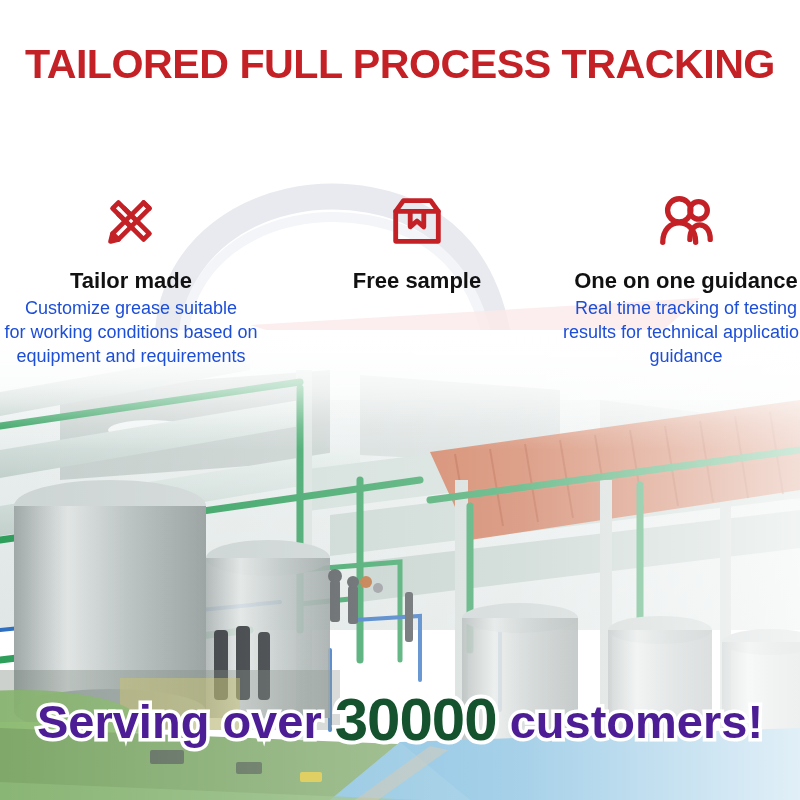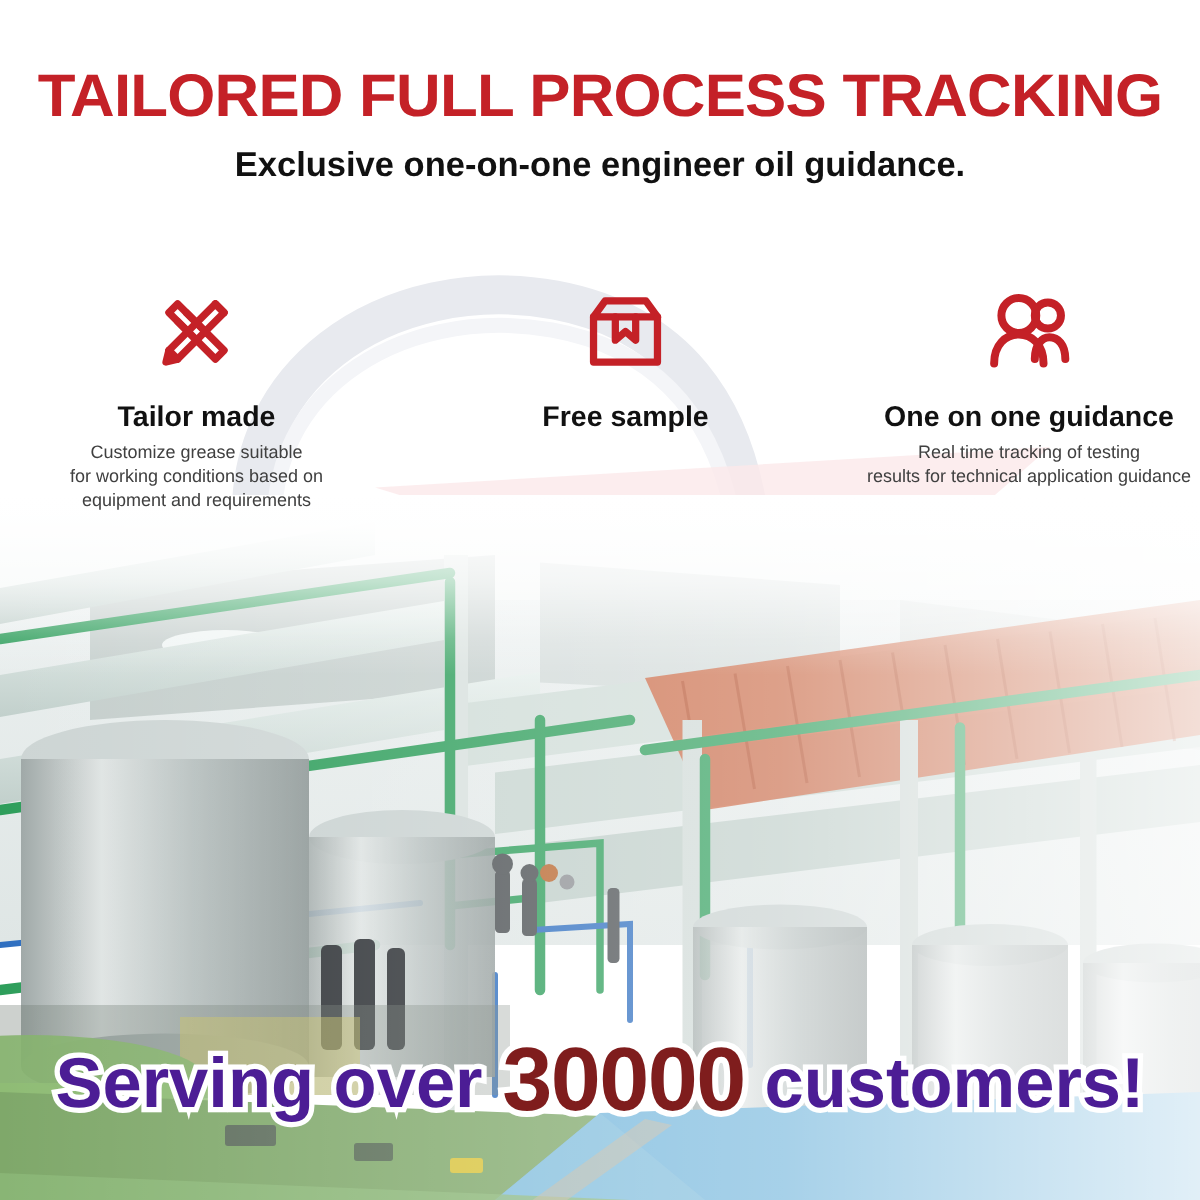--- a/index.html
+++ b/index.html
@@ -58,25 +58,25 @@
   .feature.f1{flex:0 0 262px;}
   .feature.f2{flex:0 0 258px;margin-left:26px;}
   .feature.f3{flex:0 0 280px;}
   .feat-icon{
     height:72px;
     display:flex; align-items:center; justify-content:center;
   }
   .feat-icon svg{display:block;}
   .feat-title{
     margin:0; padding-top:12px;
-    font-size:19px; font-weight:bold; color:#111; line-height:1.1;
+    font-size:22px; font-weight:bold; color:#111; line-height:1.1;
   }
   .feat-desc{
     margin:0; padding-top:4px;
-    font-size:12px; color:#404040; line-height:1.32;
+    font-size:18px; color:#1d4ed8; line-height:1.32;
     white-space:pre-line;
   }
 
   
   .photo{
     position:absolute; left:0; top:330px; width:800px; height:470px;
     overflow:hidden; z-index:2;
   }
   .photo svg{display:block;width:800px;height:470px;}
   .photo-fade{
@@ -96,21 +96,21 @@
     display:inline-block;
   }
   .banner-word{
     color:#4c1d95;
     -webkit-text-stroke:7px #ffffff;
     paint-order:stroke fill;
     text-shadow:
       0 0 0 #fff;
   }
   .banner-num{
-    color:#7f1d1d;
+    color:#14532d;
     font-size:60px;
     -webkit-text-stroke:8px #ffffff;
     paint-order:stroke fill;
     letter-spacing:-1px;
     vertical-align:-2px;
   }
 </style>
 </head>
 <body>
 
@@ -120,21 +120,20 @@
     <svg viewBox="0 0 800 280" width="800" height="280" aria-hidden="true">
       <path d="M170 250 C 150 130, 260 60, 370 80 C 450 95, 490 150, 500 230" fill="none" stroke="#e8eaef" stroke-width="26" stroke-linecap="round"></path>
       <path d="M185 250 C 168 145, 265 82, 368 100 C 440 113, 478 160, 490 232" fill="none" stroke="#f4f5f8" stroke-width="10" stroke-linecap="round"></path>
       <path d="M150 212 L 640 212 L 400 300 Z" fill="#f7dadd" opacity="0.85"></path>
       <path d="M250 205 L 700 178 L 560 300 Z" fill="#fbe8ea" opacity="0.8"></path>
     </svg>
   </div>
 
   <div class="header">
     <h1 class="main-title">TAILORED FULL PROCESS TRACKING</h1>
-    <p class="sub-title">Exclusive one-on-one engineer oil guidance.</p>
   </div>
 
   <div class="features">
 
     <div class="feature f1">
       <div class="feat-icon">
         <svg width="62" height="62" viewBox="0 0 64 64" aria-hidden="true">
           <g fill="none" stroke="#c42127" stroke-width="5" stroke-linecap="round" stroke-linejoin="round">
             <path d="M13 19 L19 13 L51 45 L45 51 Z"></path>
             <path d="M25 19 L30 24"></path>

